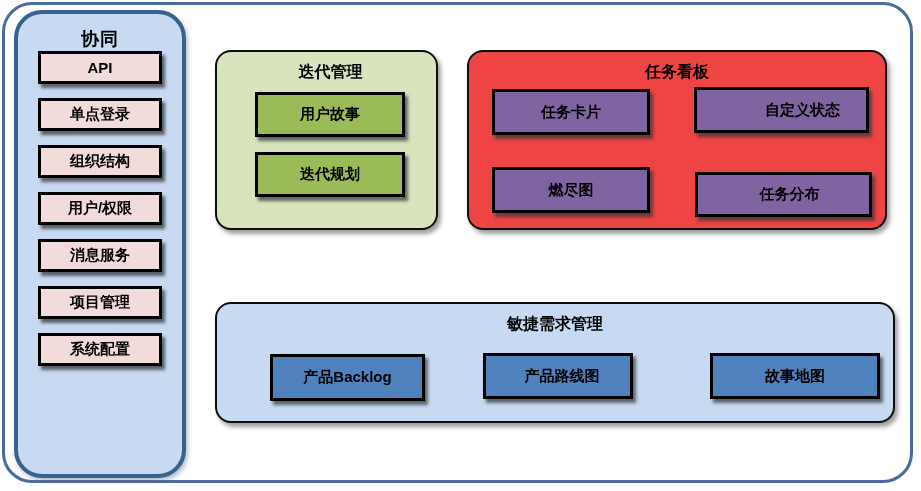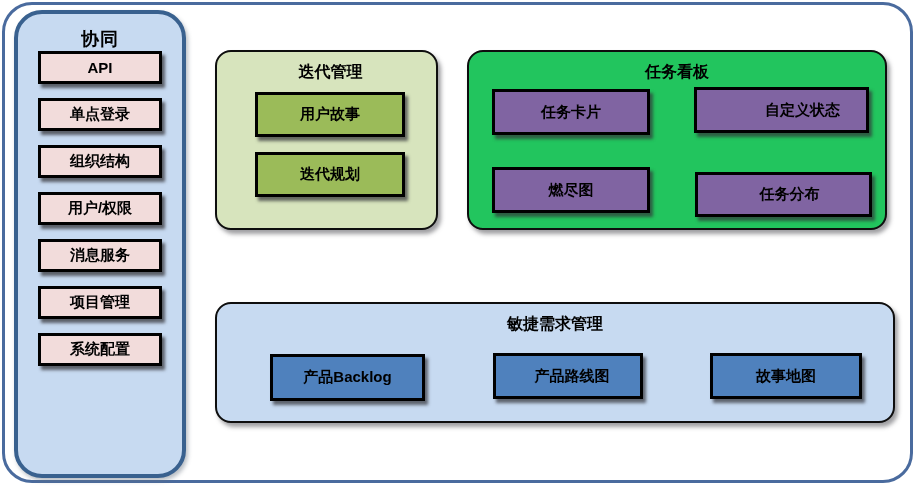--- a/index.html
+++ b/index.html
@@ -72,33 +72,33 @@
     font-size: 15px; font-weight: bold; color: #000;
   }
 
   
   .group-iteration { left: 215px; top: 50px; width: 223px; height: 180px; background: #d7e4bd; padding-left: 8px; }
   .group-iteration .box { background: #9bbb59; }
   .box-user-story        { left: 38px; top: 40px;  width: 150px; height: 45px; }
   .box-iteration-planning{ left: 38px; top: 100px; width: 150px; height: 45px; }
 
   
-  .group-taskboard { left: 467px; top: 50px; width: 420px; height: 180px; background: #22c55e; }
+  .group-taskboard { left: 467px; top: 50px; width: 420px; height: 180px; background: #ef4444; }
   .group-taskboard .box { background: #8064a2; }
   .box-task-card        { left: 23px;  top: 37px;  width: 158px; height: 46px; }
   .box-custom-status    { left: 225px; top: 35px;  width: 175px; height: 46px; padding-left: 42px; }
   .box-burndown-chart   { left: 23px;  top: 115px; width: 158px; height: 46px; }
   .box-task-distribution{ left: 226px; top: 120px; width: 177px; height: 45px; padding-left: 12px; }
 
   
   .group-requirements { left: 215px; top: 302px; width: 680px; height: 121px; background: #c7daf1; }
   .group-requirements .box { background: #4f81bd; }
   .box-product-backlog { left: 53px;  top: 50px; width: 155px; height: 47px; }
-  .box-product-roadmap { left: 276px; top: 49px; width: 150px; height: 46px; padding-left: 8px; }
-  .box-story-map       { left: 493px; top: 49px; width: 152px; height: 46px; }
+  .box-product-roadmap { left: 266px; top: 49px; width: 150px; height: 46px; padding-left: 8px; }
+  .box-story-map       { left: 493px; top: 49px; width: 170px; height: 46px; }
 </style>
 </head>
 <body>
 
 <div class="canvas">
 
   <div class="frame"></div>
 
   <div class="sidebar">
     <div class="sidebar-title">协同</div>

